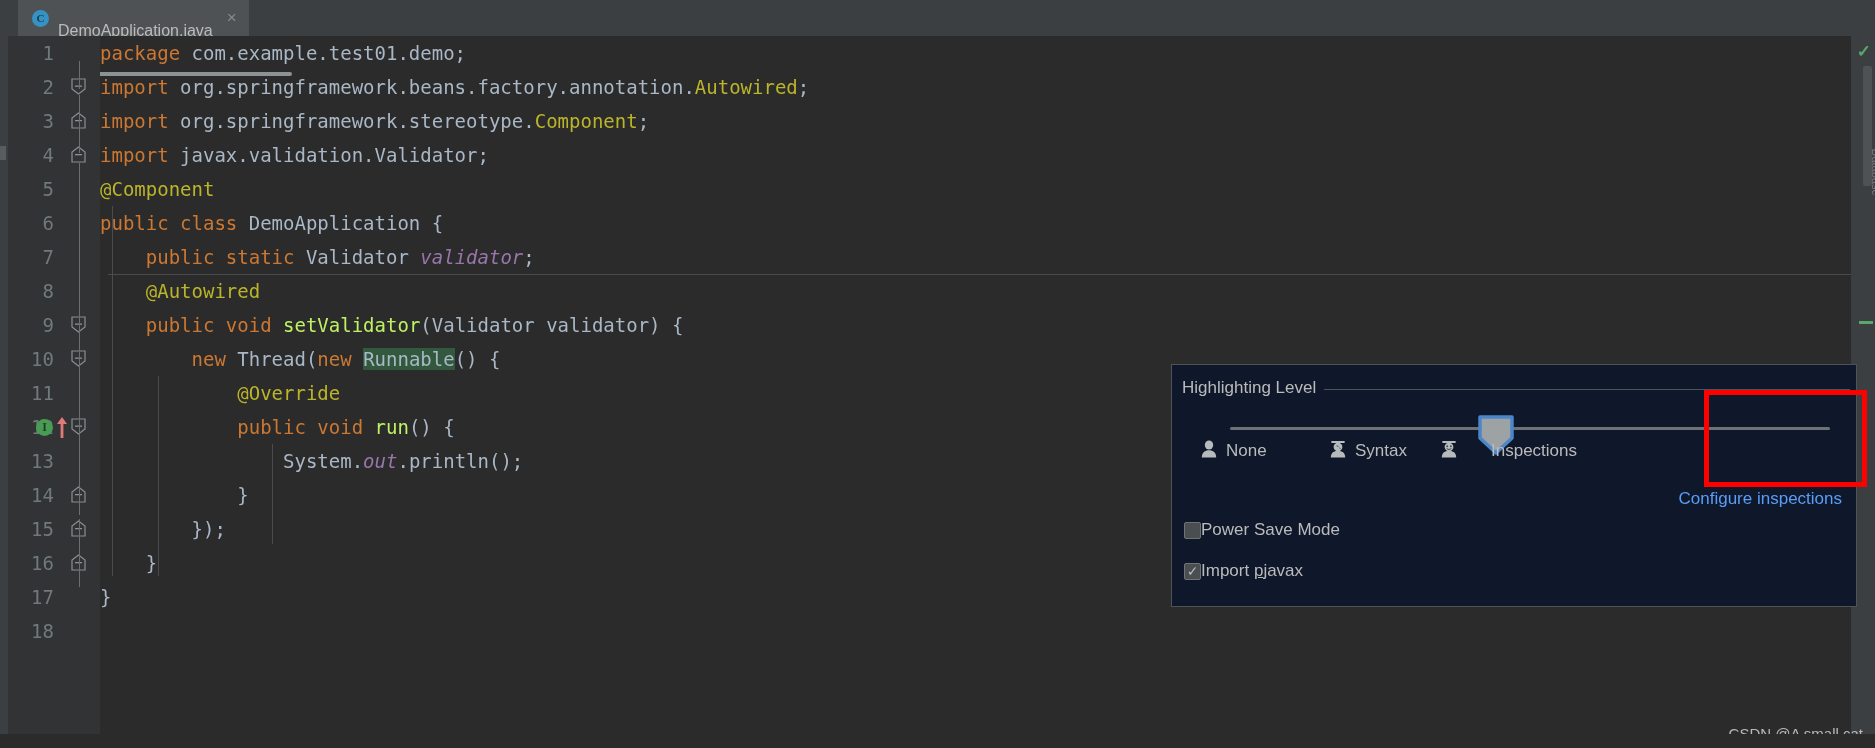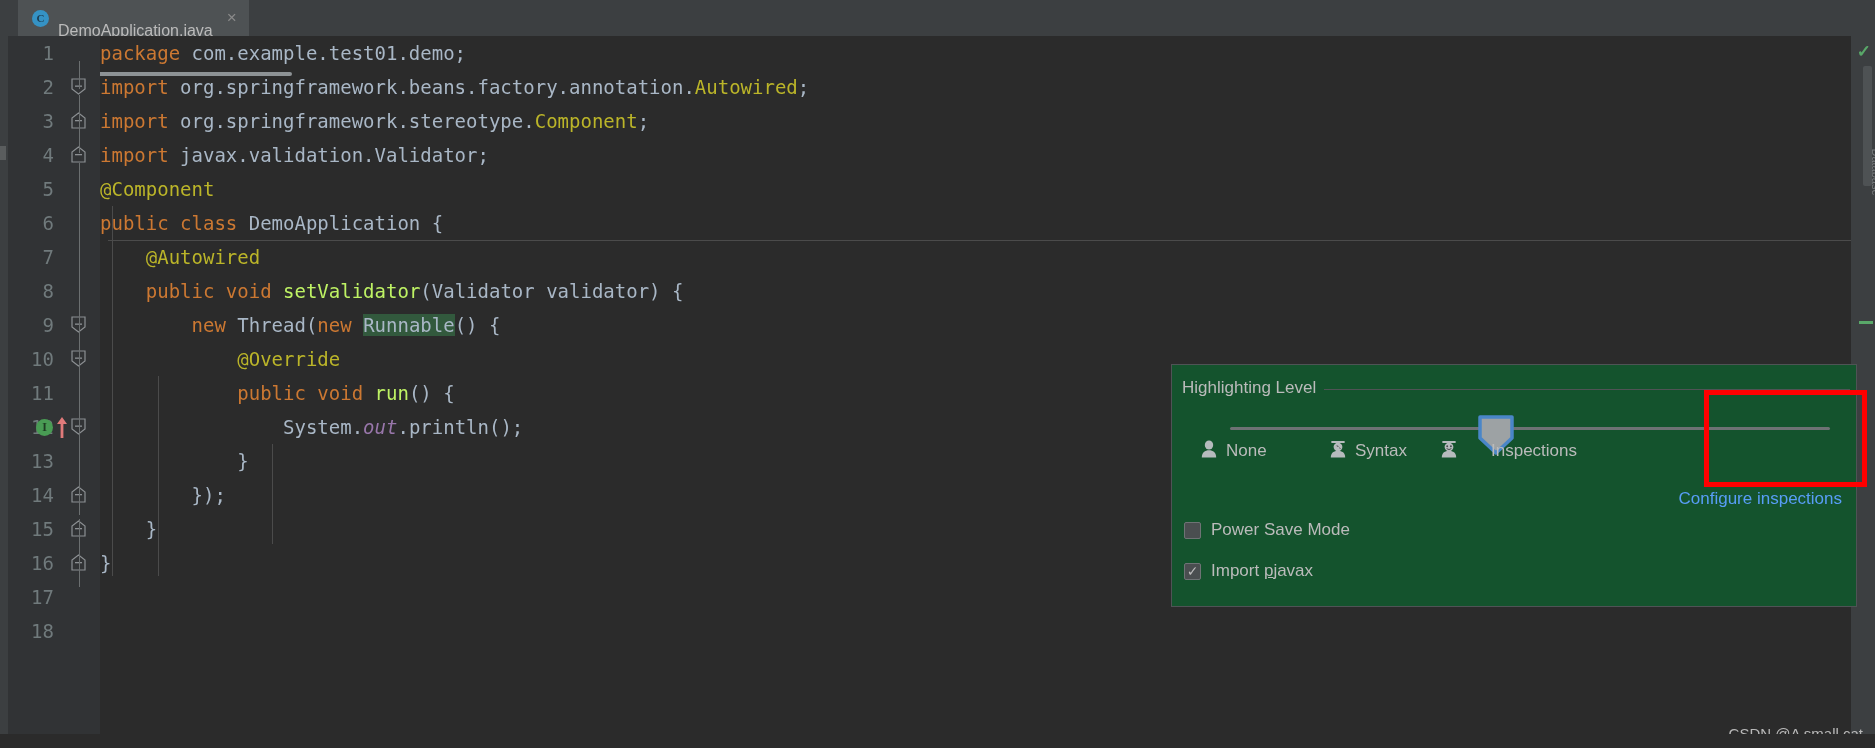--- a/index.html
+++ b/index.html
@@ -125,21 +125,21 @@
   
   .h-nub {
     position: absolute; left: 26px; top: 36px; width: 258px; height: 4px;
     background: #8d9295; border-radius: 2px;
   }
 
   
   .popup {
     position: absolute; left: 1171px; top: 364px;
     width: 686px; height: 243px;
-    background: #14532d; border: 1px solid #4f5355;
+    background: #0f172a; border: 1px solid #4f5355;
   }
   .popup-title {
     position: absolute; left: 10px; top: 13px;
     color: #bbbbbb; font-size: 17px;
   }
   .title-rule {
     position: absolute; left: 152px; top: 24px; right: 6px; height: 1px;
     background: #4f5355;
   }
 
@@ -169,21 +169,21 @@
     width: 163px; height: 97px;
     border: 5px solid #ff0000; pointer-events: none;
   }
 
   .configure {
     position: absolute; right: 14px; top: 124px;
     color: #589df6; font-size: 17px; cursor: pointer;
   }
 
   .cbrow {
-    position: absolute; left: 12px; display: flex; align-items: center; gap: 10px;
+    position: absolute; left: 12px; display: flex; align-items: center; gap: 0;
     cursor: pointer;
   }
   .cb {
     width: 17px; height: 17px; border: 1px solid #6e7375;
     background: #4a4e50; border-radius: 2px;
     display: flex; align-items: center; justify-content: center;
   }
   .cb-check { color: #bbbbbb; font-size: 14px; line-height: 1; }
   .cbrow-label { color: #bbbbbb; font-size: 17px; }
   .cb-psm { top: 155px; }
@@ -343,20 +343,21 @@
         <div class="foldline" style="top: 517px; height: 34px;"></div>
       </div>
     <div class="code-pane">
       <div id="code-lines">
           <div class="line"><span class="kw">package </span><span class="txt">com.example.test01.demo;</span></div>
           <div class="line"><span class="kw">import </span><span class="txt">org.springframework.beans.factory.annotation.</span><span class="ann">Autowired</span><span class="txt">;</span></div>
           <div class="line"><span class="kw">import </span><span class="txt">org.springframework.stereotype.</span><span class="ann">Component</span><span class="txt">;</span></div>
           <div class="line"><span class="kw">import </span><span class="txt">javax.validation.Validator;</span></div>
           <div class="line"><span class="ann">@Component</span></div>
           <div class="line"><span class="kw">public class </span><span class="txt">DemoApplication {</span></div>
+          <div class="line"><span class="txt">    </span><span class="kw">public static </span><span class="txt">Validator </span><span class="fld">validator</span><span class="txt">;</span></div>
           <div class="line"><span class="txt">    </span><span class="ann">@Autowired</span><div class="sep" style="top: 0px;"></div></div>
           <div class="line"><span class="txt">    </span><span class="kw">public void </span><span class="fn">setValidator</span><span class="txt">(Validator validator) {</span></div>
           <div class="line"><span class="txt">        </span><span class="kw">new </span><span class="txt">Thread(</span><span class="kw">new </span><span class="hl">Runnable</span><span class="txt">() {</span></div>
           <div class="line"><span class="txt">            </span><span class="ann">@Override</span></div>
           <div class="line"><span class="txt">            </span><span class="kw">public void </span><span class="fn">run</span><span class="txt">() {</span></div>
           <div class="line"><span class="txt">                </span><span class="txt">System.</span><span class="fld">out</span><span class="txt">.println();</span></div>
           <div class="line"><span class="txt">            }</span></div>
           <div class="line"><span class="txt">        });</span></div>
           <div class="line"><span class="txt">    }</span></div>
           <div class="line"><span class="txt">}</span></div>

